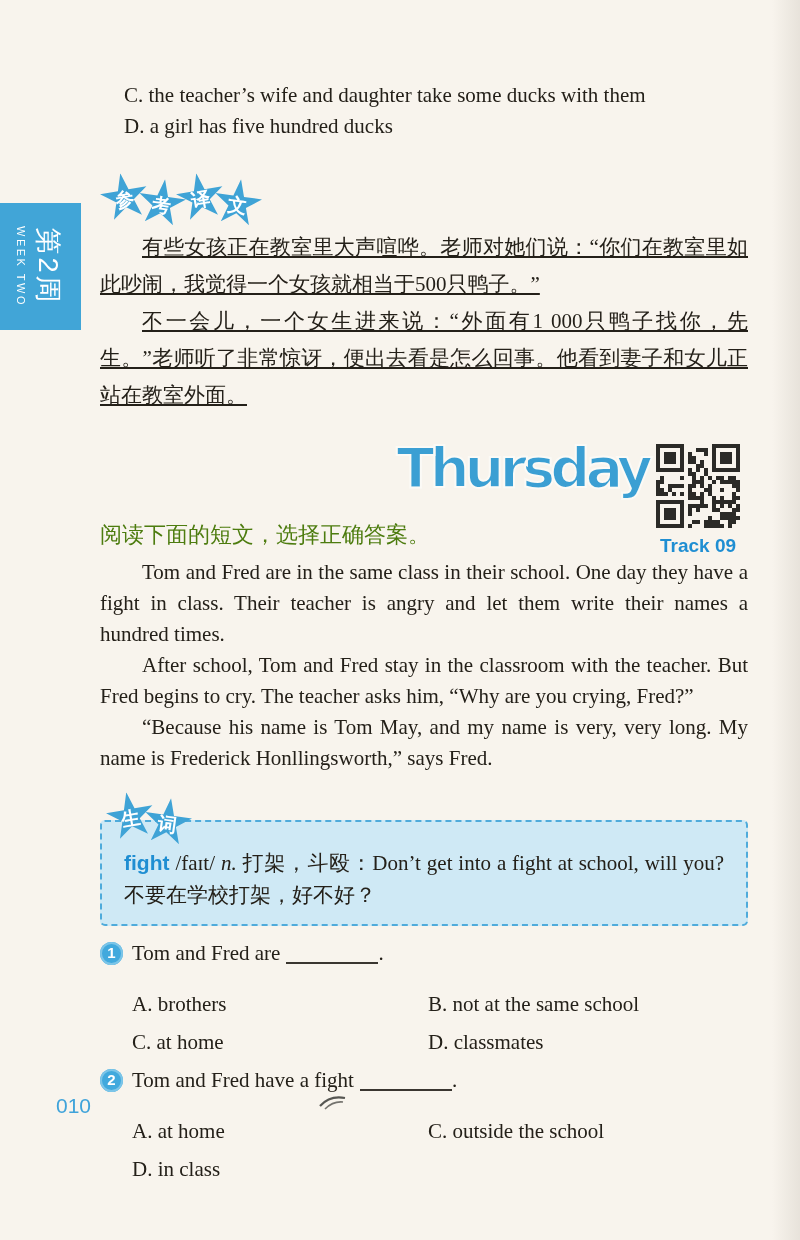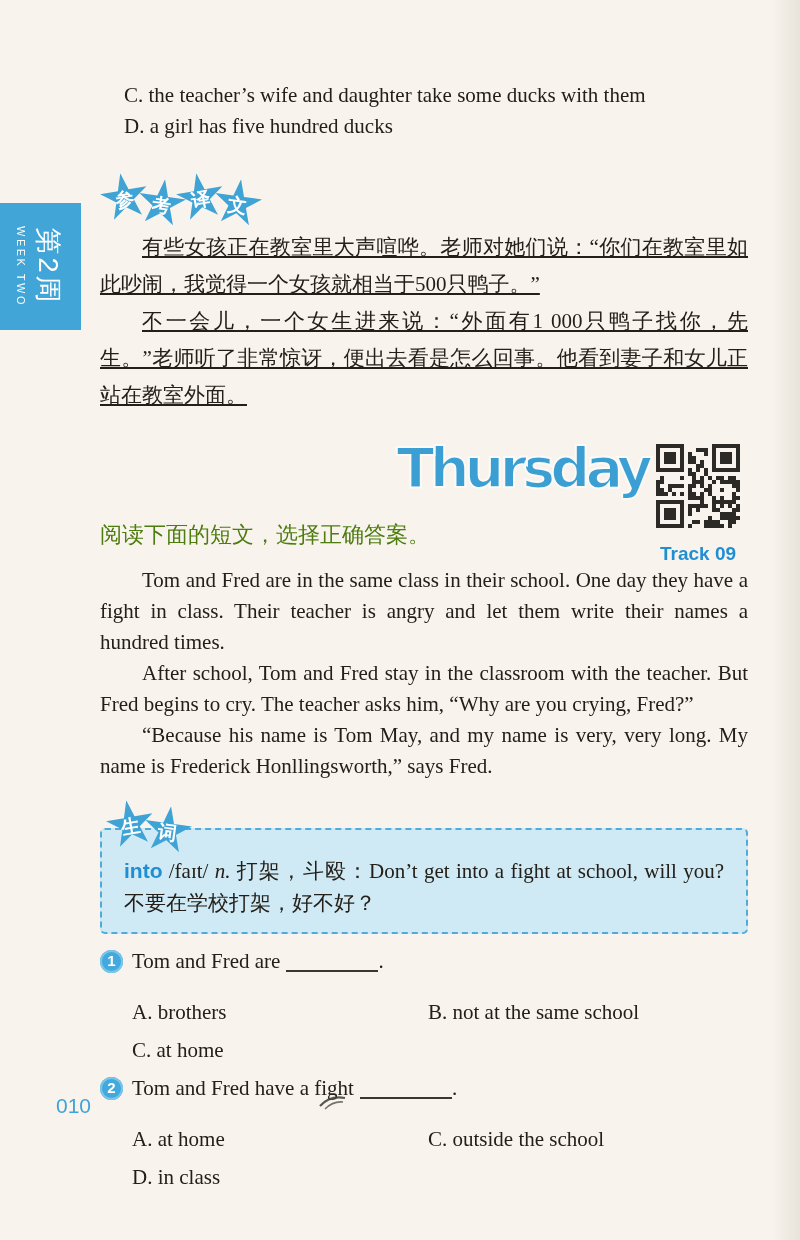--- a/index.html
+++ b/index.html
@@ -45,21 +45,21 @@
     -webkit-text-stroke:2px #fbfaf6;
   }
   .instruction{
     font-family:"Liberation Sans",sans-serif;font-weight:normal;
     font-size:22px;color:#4d7c0f;margin-top:24px;
   }
   .track-block{width:100px;flex:none;text-align:center;}
   .qr{display:grid;grid-template-columns:repeat(21,4px);grid-auto-rows:4px;width:84px;margin:4px auto 0;}
   .qc{background:transparent;}
   .qc.b{background:#2b2a27;}
-  .track-label{font-family:"Liberation Sans",sans-serif;font-weight:bold;font-size:19px;color:#1f8ed2;margin-top:15px;}
+  .track-label{font-family:"Liberation Sans",sans-serif;font-weight:bold;font-size:19px;color:#1f8ed2;margin-top:7px;}
 
   
   .passage{font-size:21px;line-height:31px;text-align:justify;}
   .passage p{margin:0;text-indent:2em;}
 
   
   .vocab-wrap{position:relative;margin-top:46px;}
   .badge-vocab{position:absolute;top:-28px;left:6px;margin-top:0;z-index:2;height:auto;}
   .vocab-box{
     background:#cfe9f5;border:2px dashed #4fabdb;border-radius:5px;
@@ -603,41 +603,42 @@
       <div class="badge badge-vocab">
         <span class="star">
             <span class="ch">生</span>
           </span>
         <span class="star">
             <span class="ch">词</span>
           </span>
       </div>
       <div class="vocab-box">
         <p class="vocab-line">
-          <span class="vocab-word">into</span>
+          <span class="vocab-word">fight</span>
           <span>/faɪt/</span>
           <span class="pos">n.</span>
           <span>打架，斗殴：</span><span>Don’t get into a fight at school, will you?</span>
           <span>不要在学校打架，好不好？</span>
         </p>
       </div>
     </div>
 
     <div class="questions">
 
       <div class="question">
         <span class="qnum">1</span>
         <span>Tom and Fred are</span>
         <span class="blank"></span>
           <span>.</span>
       </div>
       <div class="opts">
         <span>A. brothers</span>
         <span>B. not at the same school</span>
         <span>C. at home</span>
+        <span>D. classmates</span>
       </div>
 
       <div class="question">
         <span class="qnum">2</span>
         <span>Tom and Fred have a fight</span>
         <span class="blank"></span>
           <span>.</span>
       </div>
       <div class="opts">
         <span>A. at home</span>

